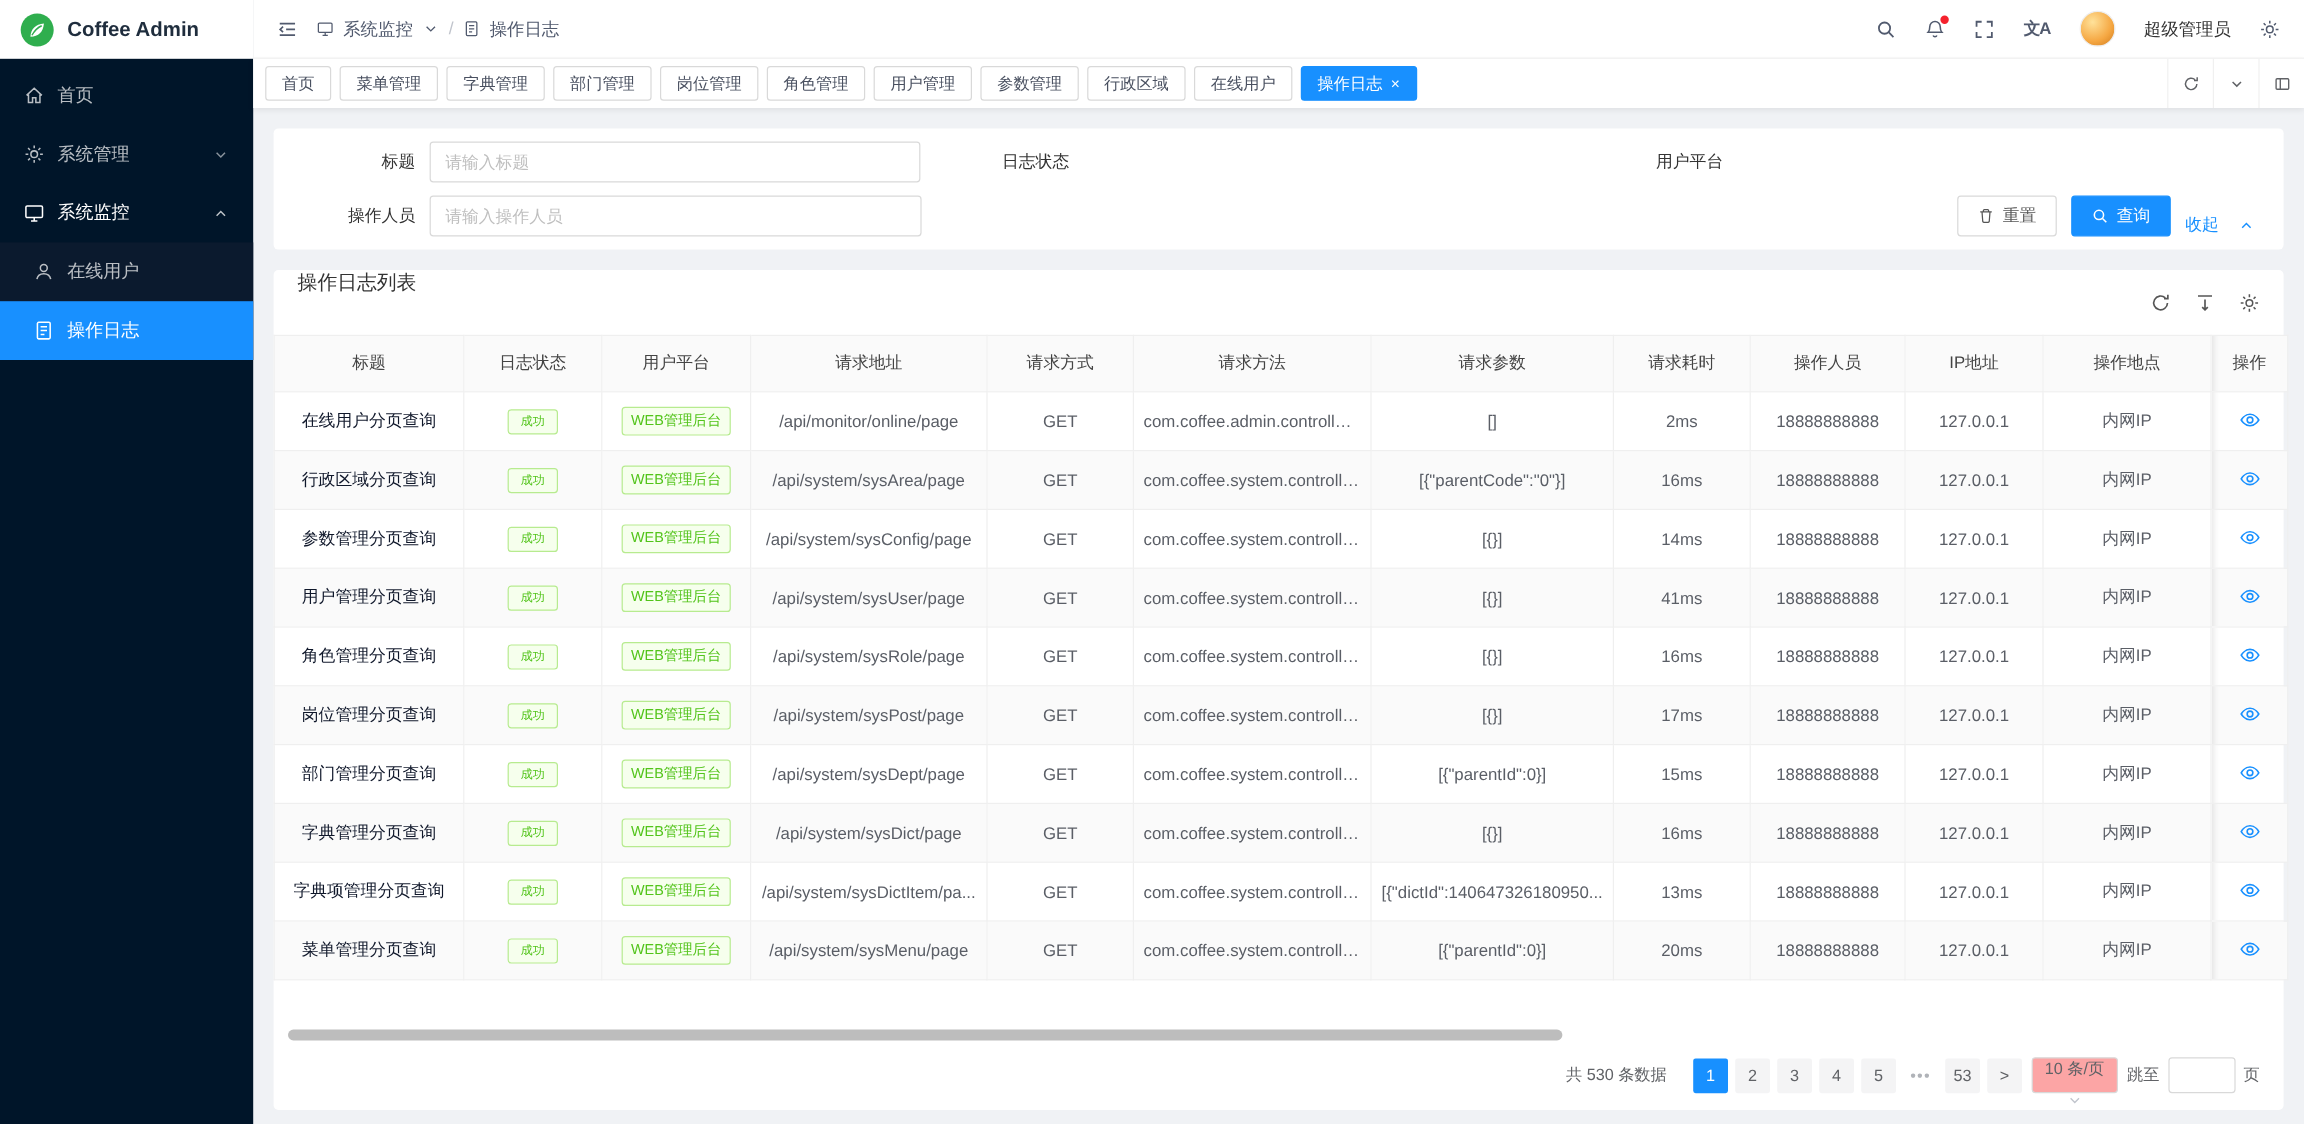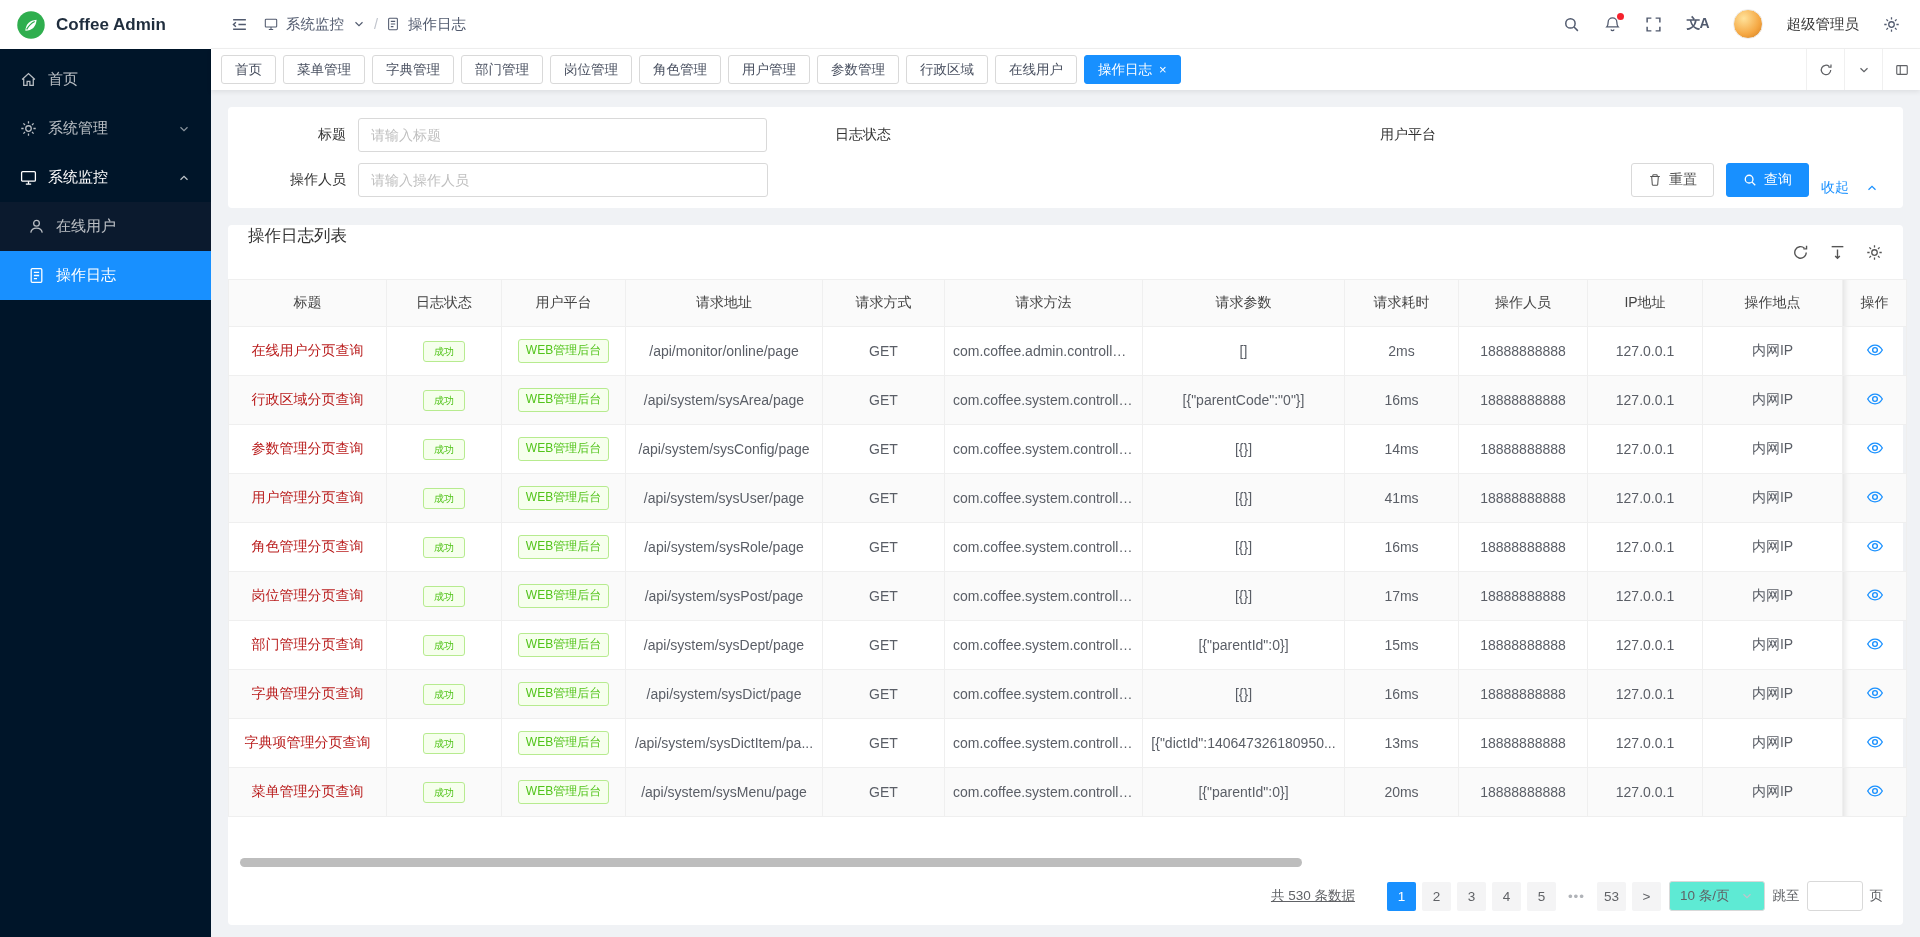--- a/index.html
+++ b/index.html
@@ -73,40 +73,40 @@
 
   table { width:100%; border-collapse:collapse; table-layout:fixed; }
   th, td { border:1px solid #efefef; text-align:center; font-size:14px; padding:0 8px; overflow:hidden; white-space:nowrap; text-overflow:ellipsis; }
   thead th { background:#fafafa; height:47px; color:#444; font-weight:500; }
   tbody td { height:49px; color:#5a5e66; }
   tbody tr:nth-child(even) td { background:#fafafa; }
   th:nth-child(1){width:158px} th:nth-child(2){width:115px} th:nth-child(3){width:124px}
   th:nth-child(4){width:197px} th:nth-child(5){width:122px} th:nth-child(6){width:198px}
   th:nth-child(7){width:202px} th:nth-child(8){width:114px} th:nth-child(9){width:129px}
   th:nth-child(10){width:115px} th:nth-child(11){width:140px} th:nth-child(12){width:64px}
-  tbody td:first-child { color:#b91c1c; }
+  tbody td:first-child { color:#0f172a; }
   th:last-child, td:last-child { border-left:1px solid #dcdcdc; box-shadow:inset 7px 0 6px -6px rgba(0,0,0,.12); }
   .tag { display:inline-block; padding:3px 10px; font-size:10px; line-height:1.3;
          color:var(--success,#52c41a); background:var(--success-bg,#f6ffed);
          border:1px solid var(--success-border,#b7eb8f); border-radius:3px; }
   .tag.platform { padding:3px 7px; font-size:12px; }
   .eye-btn { color:var(--accent,#1890ff); cursor:pointer; display:inline-flex; }
   .eye-btn svg { width:18px; height:18px; }
 
   .table-spacer { flex:1; }
   .hscroll { height:9px; margin:0 8px 6px; position:relative; flex-shrink:0; }
   .hscroll .thumb { position:absolute; left:4px; top:0; height:9px; width:64%; background:#bdbdbd; border-radius:5px; }
 
   .pagination { display:flex; align-items:center; justify-content:flex-end; gap:8px; padding:8px 20px 6px; color:#606266; font-size:13.5px; flex-shrink:0; }
-  .total { margin-right:24px;text-decoration:underline; }
+  .total { margin-right:14px; }
   .pages { display:flex; align-items:center; gap:6px; }
   .page-btn { min-width:29px; height:29px; border-radius:2px; display:flex; align-items:center; justify-content:center; background:#f4f4f5; color:#606266; font-size:13.5px; cursor:pointer; padding:0 5px; }
   .page-btn.active { background:var(--accent,#1890ff); color:#fff; }
   .page-btn.dots { background:transparent; letter-spacing:1px; color:#b0b3b8; cursor:default; }
-  .size-select { height:30px; border:1px solid #d9d9d9; border-radius:3px; display:flex; align-items:center; gap:10px; padding:0 10px; background:#5eead4; cursor:pointer; color:#606266; }
+  .size-select { height:30px; border:1px solid #d9d9d9; border-radius:3px; display:flex; align-items:center; gap:10px; padding:0 10px; background:#fca5a5; cursor:pointer; color:#606266;flex-direction:column; }
   .size-select .chev { color:#c0c4cc; }
   .jump { display:flex; align-items:center; gap:7px; }
   .jump-input { width:56px; height:30px; border:1px solid #d9d9d9; border-radius:3px; outline:none; text-align:center; font-size:13.5px; color:#333; }
 </style>
 </head>
 <body>
 
 <div class="app">
 
   <aside class="sidebar">

